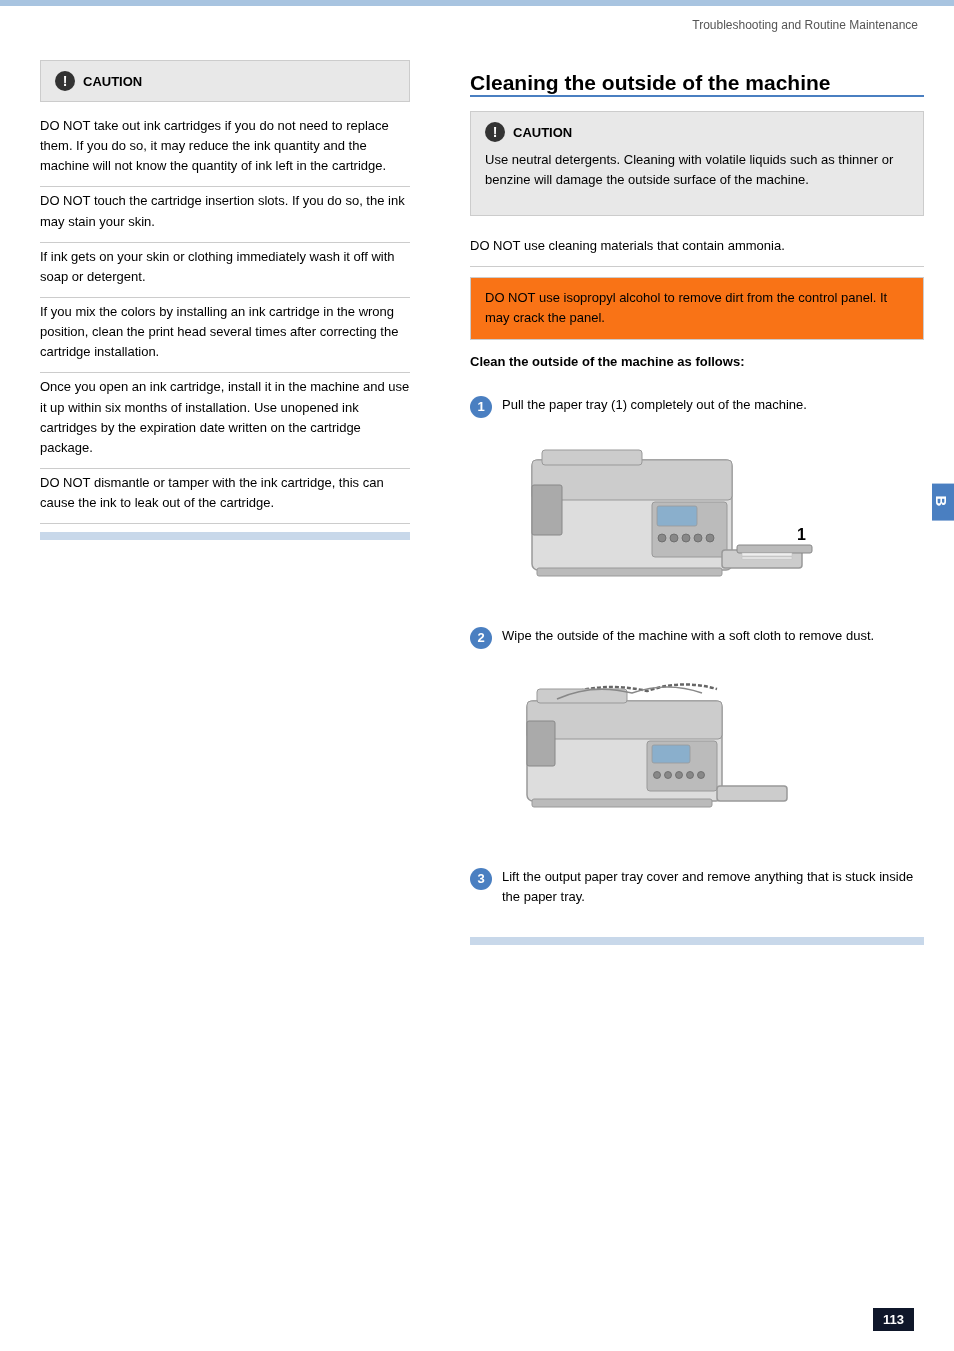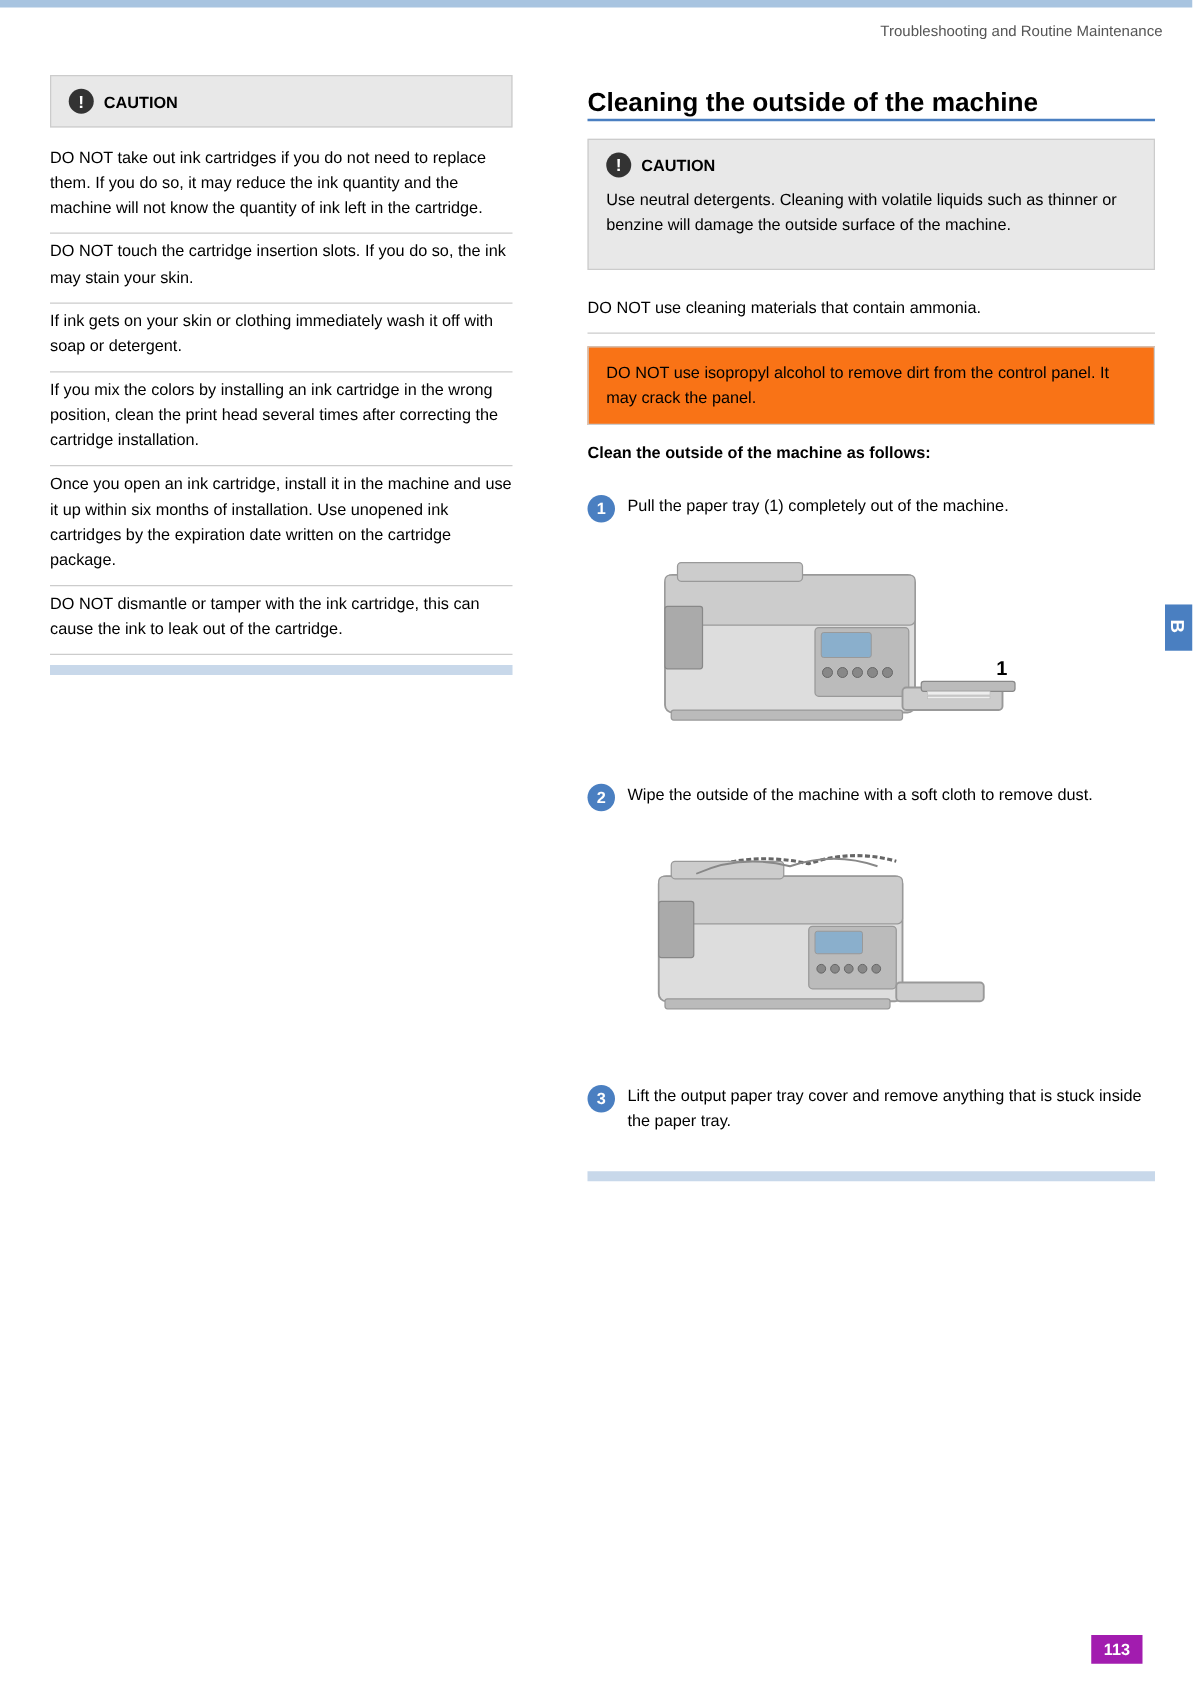--- a/index.html
+++ b/index.html
@@ -14,21 +14,21 @@
     }
 
     .top-bar {
       height: 6px;
       background: #a8c4e0;
       width: 100%;
     }
 
     .page-header {
       text-align: right;
-      padding: 12px 24px 8px 40px;
+      padding: 12px 36px 8px 40px;
       font-size: 12px;
       color: #555;
       border-bottom: none;
     }
 
     .content-area {
       display: flex;
       padding: 0 0 0 0;
     }
 
@@ -177,21 +177,21 @@
       position: relative;
     }
 
     
     .machine-svg {
       width: 320px;
       height: 175px;
     }
 
     .page-number-box {
-      background: #a21caf;
+      background: #0f172a;
       color: white;
       padding: 4px 10px;
       font-size: 13px;
       font-weight: bold;
     }
 
     
     .tab-b {
       position: absolute;
       right: 0;

